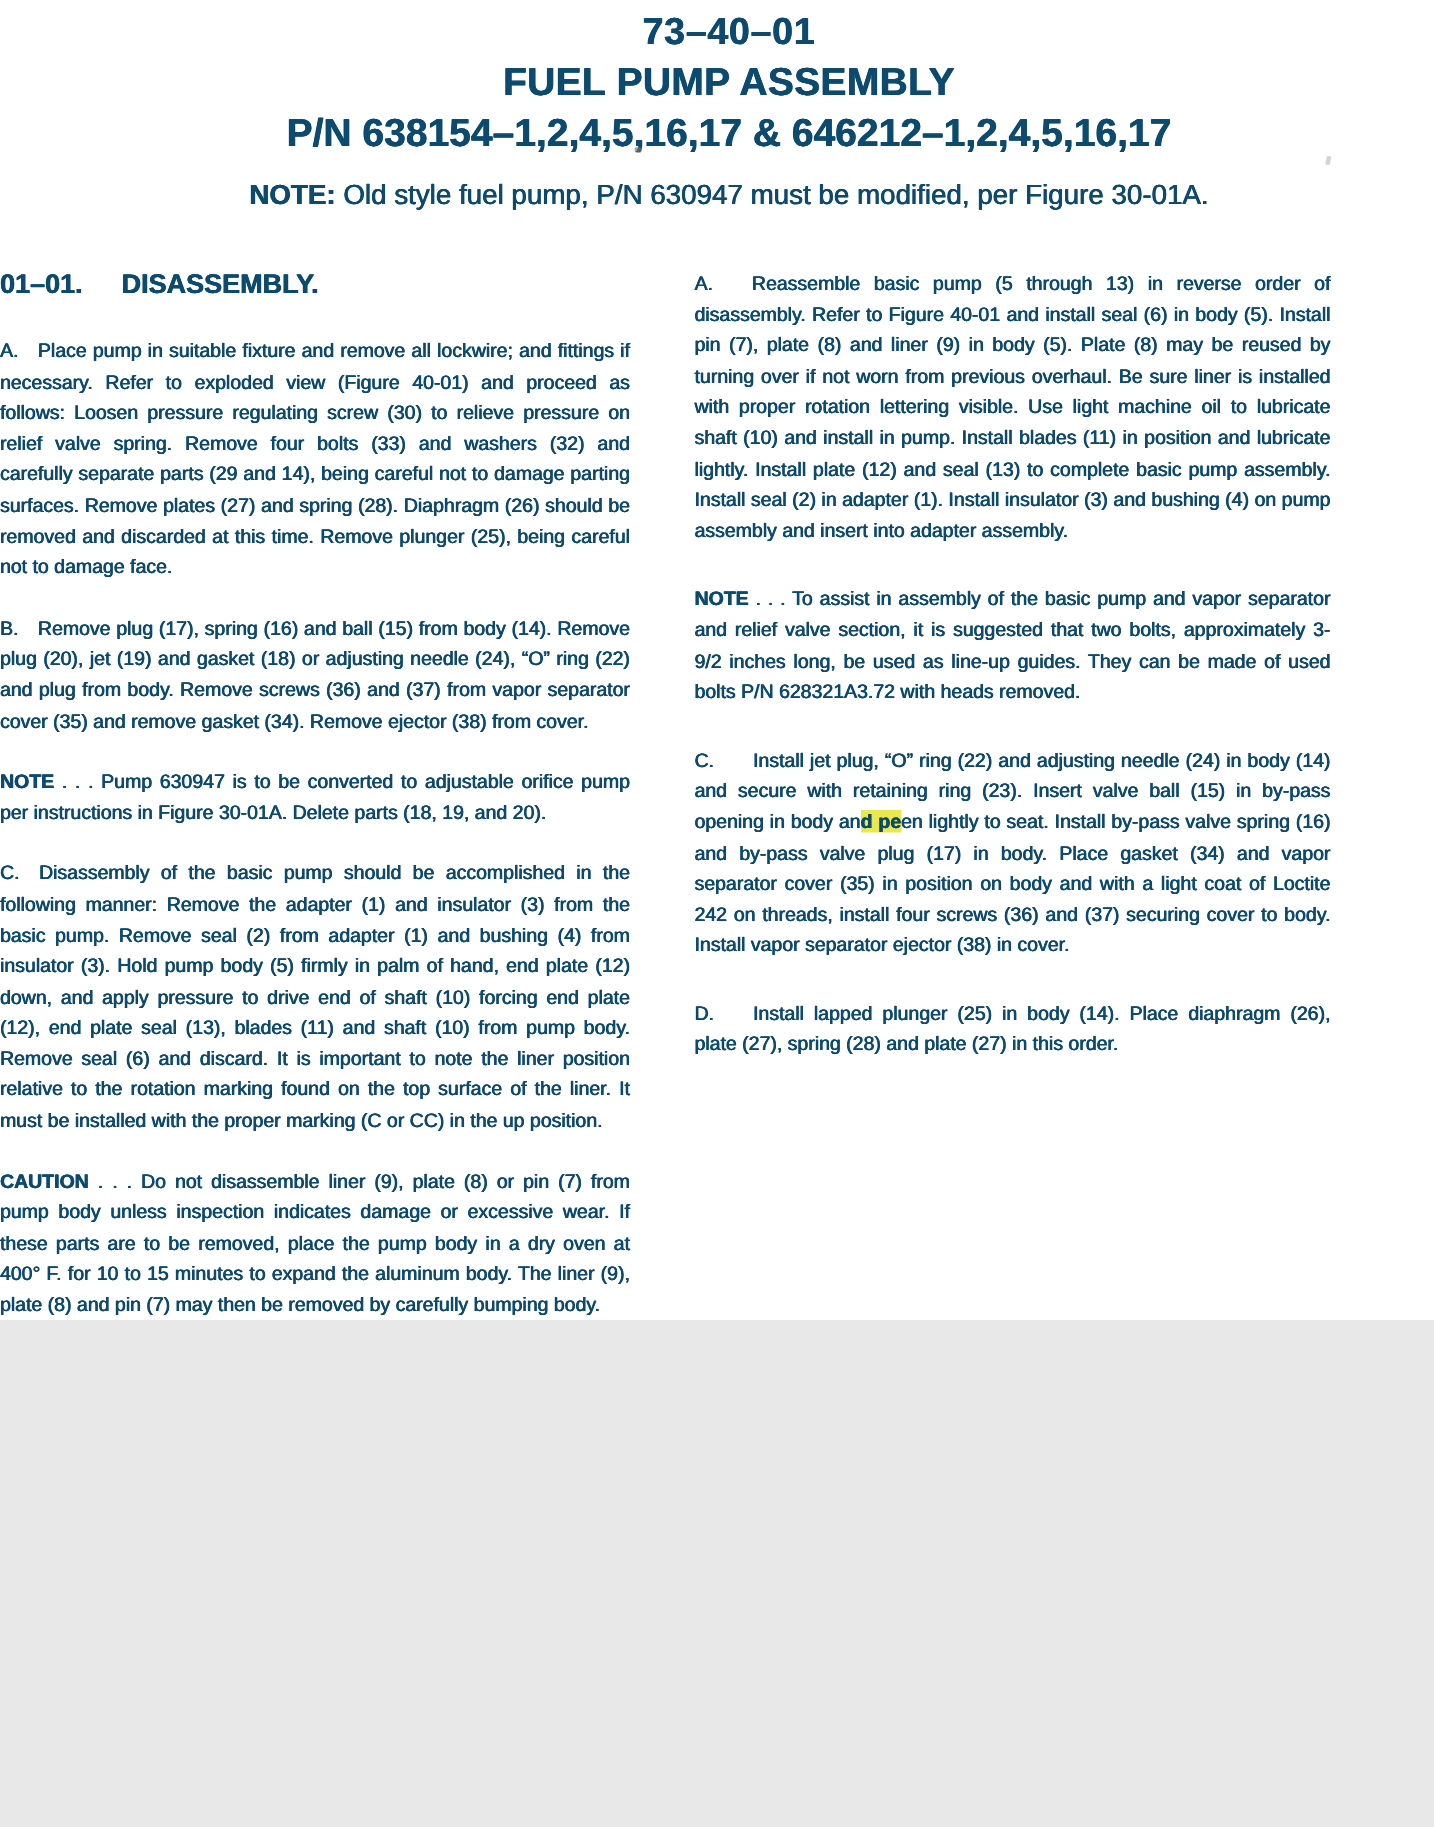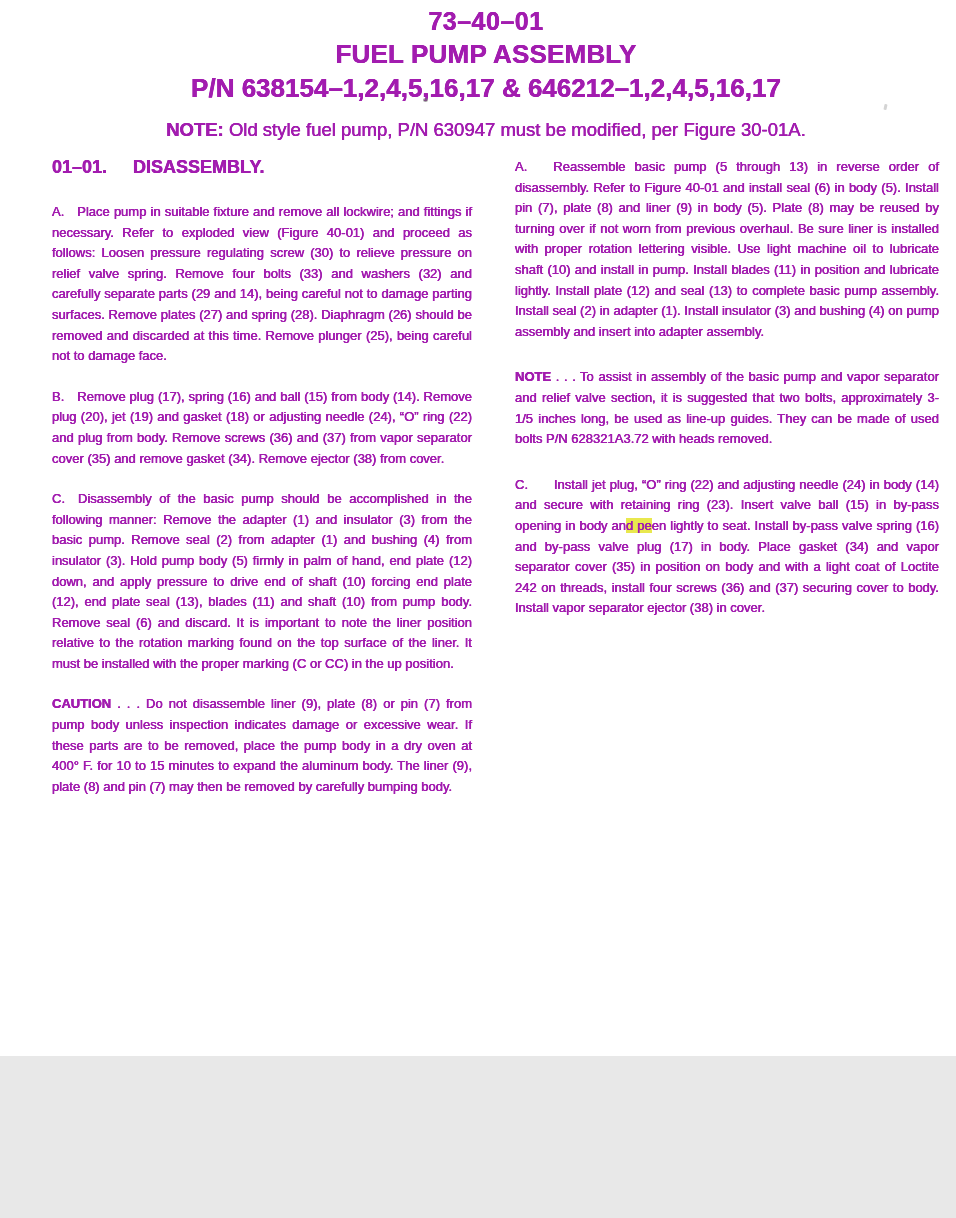--- a/index.html
+++ b/index.html
@@ -1,48 +1,48 @@
 <!DOCTYPE html>
 <html style="--hl-color: #e9e84e;"><head>
 <meta charset="utf-8">
 <title>73-40-01 FUEL PUMP ASSEMBLY</title>
 <style>
   html,body{margin:0;padding:0;background:#e8e8e8;}
   .page{
     position:relative;
-    width:956px;height:1056px;
+    width:956px;height:880px;
     margin:0 auto;
     background:#ffffff;
     overflow:hidden;
     font-family:"Liberation Sans","DejaVu Sans",sans-serif;
-    color:#a21caf;
+    color:#0c4a6e;
     text-shadow:0.25px 0 0 currentColor, -0.25px 0 0 currentColor; 
   }
   .doc-header{ text-align:center; padding-top:7px; transform:translateX(8px); }
   .doc-number{ font-size:25px; line-height:28px; font-weight:bold; letter-spacing:0.5px; }
   .doc-title{ font-size:26px; line-height:30px; font-weight:bold; margin-top:4px; letter-spacing:0.2px; }
   .doc-part-numbers{ font-size:26px; line-height:30px; font-weight:bold; margin-top:4px; }
   .doc-note{ font-size:18.5px; line-height:22px; margin:16px 0 0 0; }
   .doc-note b{ font-weight:bold; }
 
-  .columns{ display:flex; margin-top:16px; padding-left:52px; }
+  .columns{ display:flex; margin-top:38px; }
   .col{ text-align:justify; }
   .col-left{ width:420px; margin-right:43px; }
   .col-right{ width:424px; }
 
   .sec-head{ font-size:18px; line-height:21px; font-weight:bold; margin:0 0 24px 0; text-align:left; }
   .sec-head .sec-num{ display:inline-block; }
   .col-left  .sec-head .sec-num{ margin-right:26px; }
   .col-right .sec-head .sec-num{ margin-right:36px; }
 
   .para{ font-size:13px; line-height:20.6px; margin:0 0 20px 0; }
   .col-right .para{ margin-bottom:25px; }
   .para b{ font-weight:bold; }
 
-  mark.hl{ background:var(--hl-color,#e9e84e); color:inherit; padding:0; }
+  mark.hl{ background:var(--hl-color,#e9e84e); color:inherit; padding:0;font-weight:bold; }
 
   .speck{ position:absolute; background:#6f6f6f; border-radius:50%; }
   .speck-1{ left:423px; top:98px; width:5px; height:4px; opacity:.65; }
   .speck-2{ left:884px; top:104px; width:3px; height:6px; opacity:.3; border-radius:1px; transform:rotate(12deg); }
 </style>
 </head>
 <body>
 
 <div class="page">
 
@@ -55,35 +55,37 @@
 
   <main class="columns">
 
     <section class="col col-left">
       <h2 class="sec-head"><span class="sec-num">01–01.</span><span class="sec-title">DISASSEMBLY.</span></h2>
 
       <p class="para">A. Place pump in suitable fixture and remove all lockwire; and fittings if necessary. Refer to exploded view (Figure 40-01) and proceed as follows: Loosen pressure regulating screw (30) to relieve pressure on relief valve spring. Remove four bolts (33) and washers (32) and carefully separate parts (29 and 14), being careful not to damage parting surfaces. Remove plates (27) and spring (28). Diaphragm (26) should be removed and discarded at this time. Remove plunger (25), being careful not to damage face.</p>
 
       <p class="para">B. Remove plug (17), spring (16) and ball (15) from body (14). Remove plug (20), jet (19) and gasket (18) or adjusting needle (24), “O” ring (22) and plug from body. Remove screws (36) and (37) from vapor separator cover (35) and remove gasket (34). Remove ejector (38) from cover.</p>
 
+      <p class="para"><b>NOTE</b><span> . . . Pump 630947 is to be converted to adjustable orifice pump per instructions in Figure 30-01A. Delete parts (18, 19, and 20).</span></p>
 
       <p class="para">C. Disassembly of the basic pump should be accomplished in the following manner: Remove the adapter (1) and insulator (3) from the basic pump. Remove seal (2) from adapter (1) and bushing (4) from insulator (3). Hold pump body (5) firmly in palm of hand, end plate (12) down, and apply pressure to drive end of shaft (10) forcing end plate (12), end plate seal (13), blades (11) and shaft (10) from pump body. Remove seal (6) and discard. It is important to note the liner position relative to the rotation marking found on the top surface of the liner. It must be installed with the proper marking (C or CC) in the up position.</p>
 
       <p class="para"><b>CAUTION</b><span> . . . Do not disassemble liner (9), plate (8) or pin (7) from pump body unless inspection indicates damage or excessive wear. If these parts are to be removed, place the pump body in a dry oven at 400° F. for 10 to 15 minutes to expand the aluminum body. The liner (9), plate (8) and pin (7) may then be removed by carefully bumping body.</span></p>
     </section>
 
     <section class="col col-right">
 
       <p class="para">A.  Reassemble basic pump (5 through 13) in reverse order of disassembly. Refer to Figure 40-01 and install seal (6) in body (5). Install pin (7), plate (8) and liner (9) in body (5). Plate (8) may be reused by turning over if not worn from previous overhaul. Be sure liner is installed with proper rotation lettering visible. Use light machine oil to lubricate shaft (10) and install in pump. Install blades (11) in position and lubricate lightly. Install plate (12) and seal (13) to complete basic pump assembly. Install seal (2) in adapter (1). Install insulator (3) and bushing (4) on pump assembly and insert into adapter assembly.</p>
 
-      <p class="para"><b>NOTE</b><span> . . . To assist in assembly of the basic pump and vapor separator and relief valve section, it is suggested that two bolts, approximately 3-1/5 inches long, be used as line-up guides. They can be made of used bolts P/N 628321A3.72 with heads removed.</span></p>
+      <p class="para"><b>NOTE</b><span> . . . To assist in assembly of the basic pump and vapor separator and relief valve section, it is suggested that two bolts, approximately 3-9/2 inches long, be used as line-up guides. They can be made of used bolts P/N 628321A3.72 with heads removed.</span></p>
 
 
       <p class="para"><span>C.  Install jet plug, “O” ring (22) and adjusting needle (24) in body (14) and secure with retaining ring (23). Insert valve ball (15) in by-pass opening in body an</span><mark class="hl">d pe</mark><span>en lightly to seat. Install by-pass valve spring (16) and by-pass valve plug (17) in body. Place gasket (34) and vapor separator cover (35) in position on body and with a light coat of Loctite 242 on threads, install four screws (36) and (37) securing cover to body. Install vapor separator ejector (38) in cover.</span></p>
 
+      <p class="para">D.  Install lapped plunger (25) in body (14). Place diaphragm (26), plate (27), spring (28) and plate (27) in this order.</p>
 
     </section>
 
   </main>
 
   <span class="speck speck-1"></span>
   <span class="speck speck-2"></span>
 
 </div>
 

